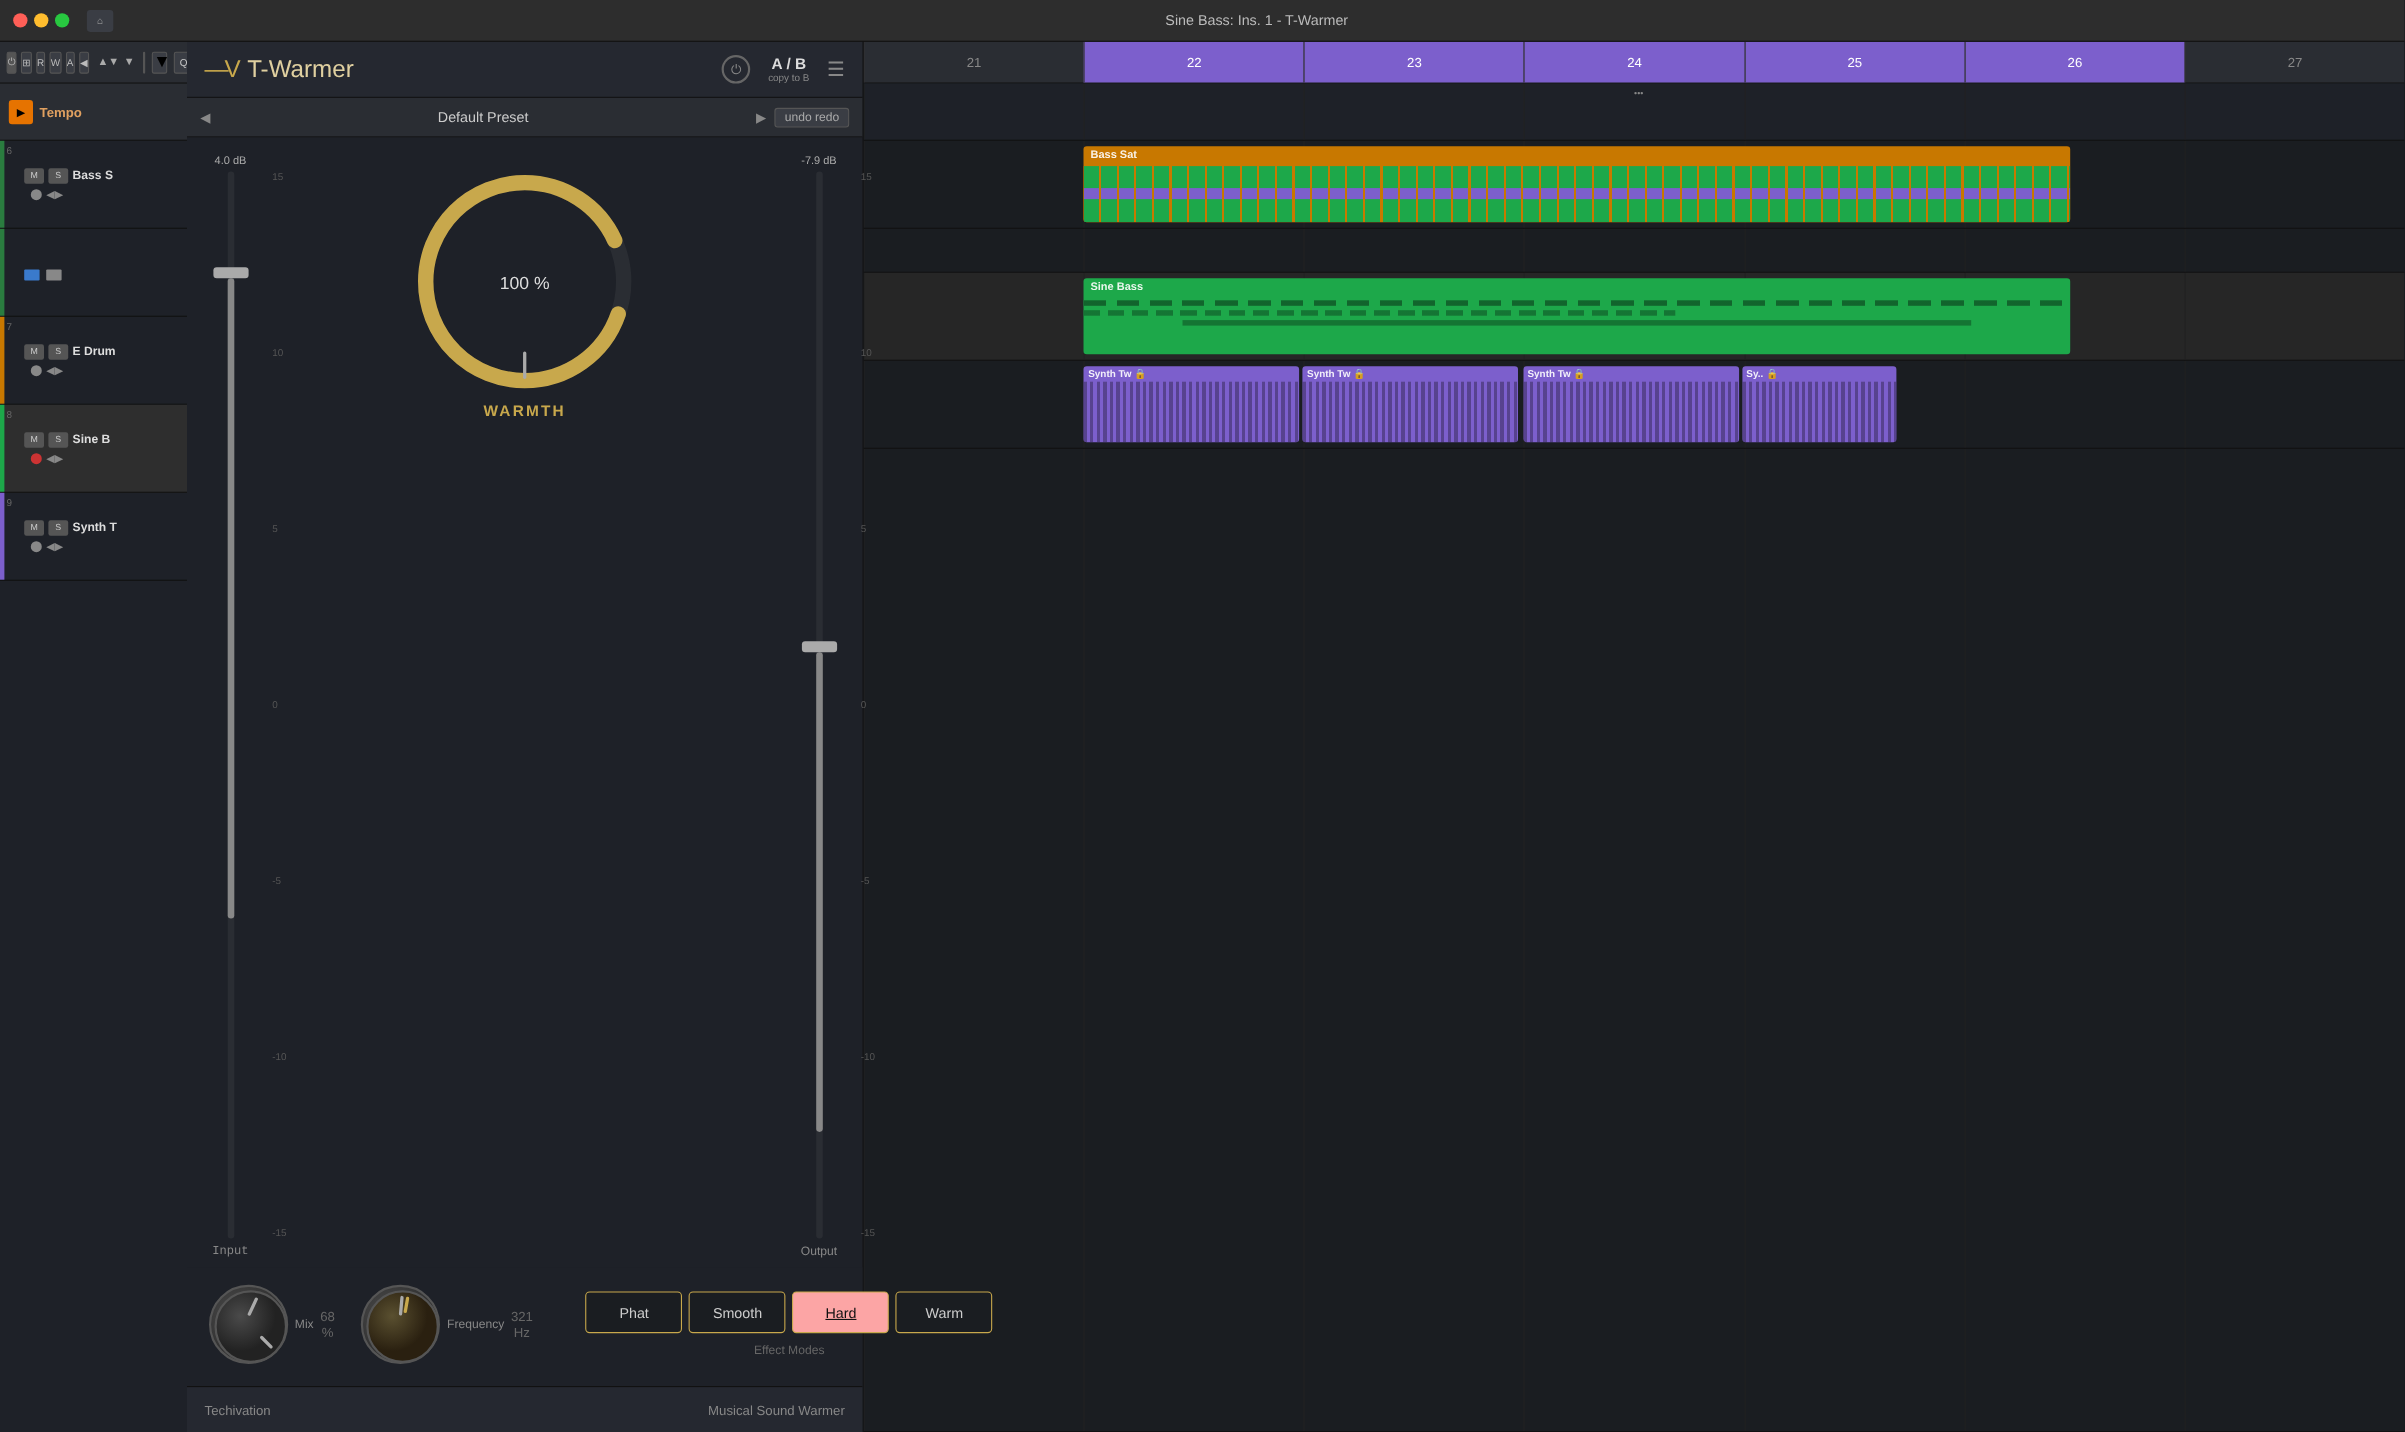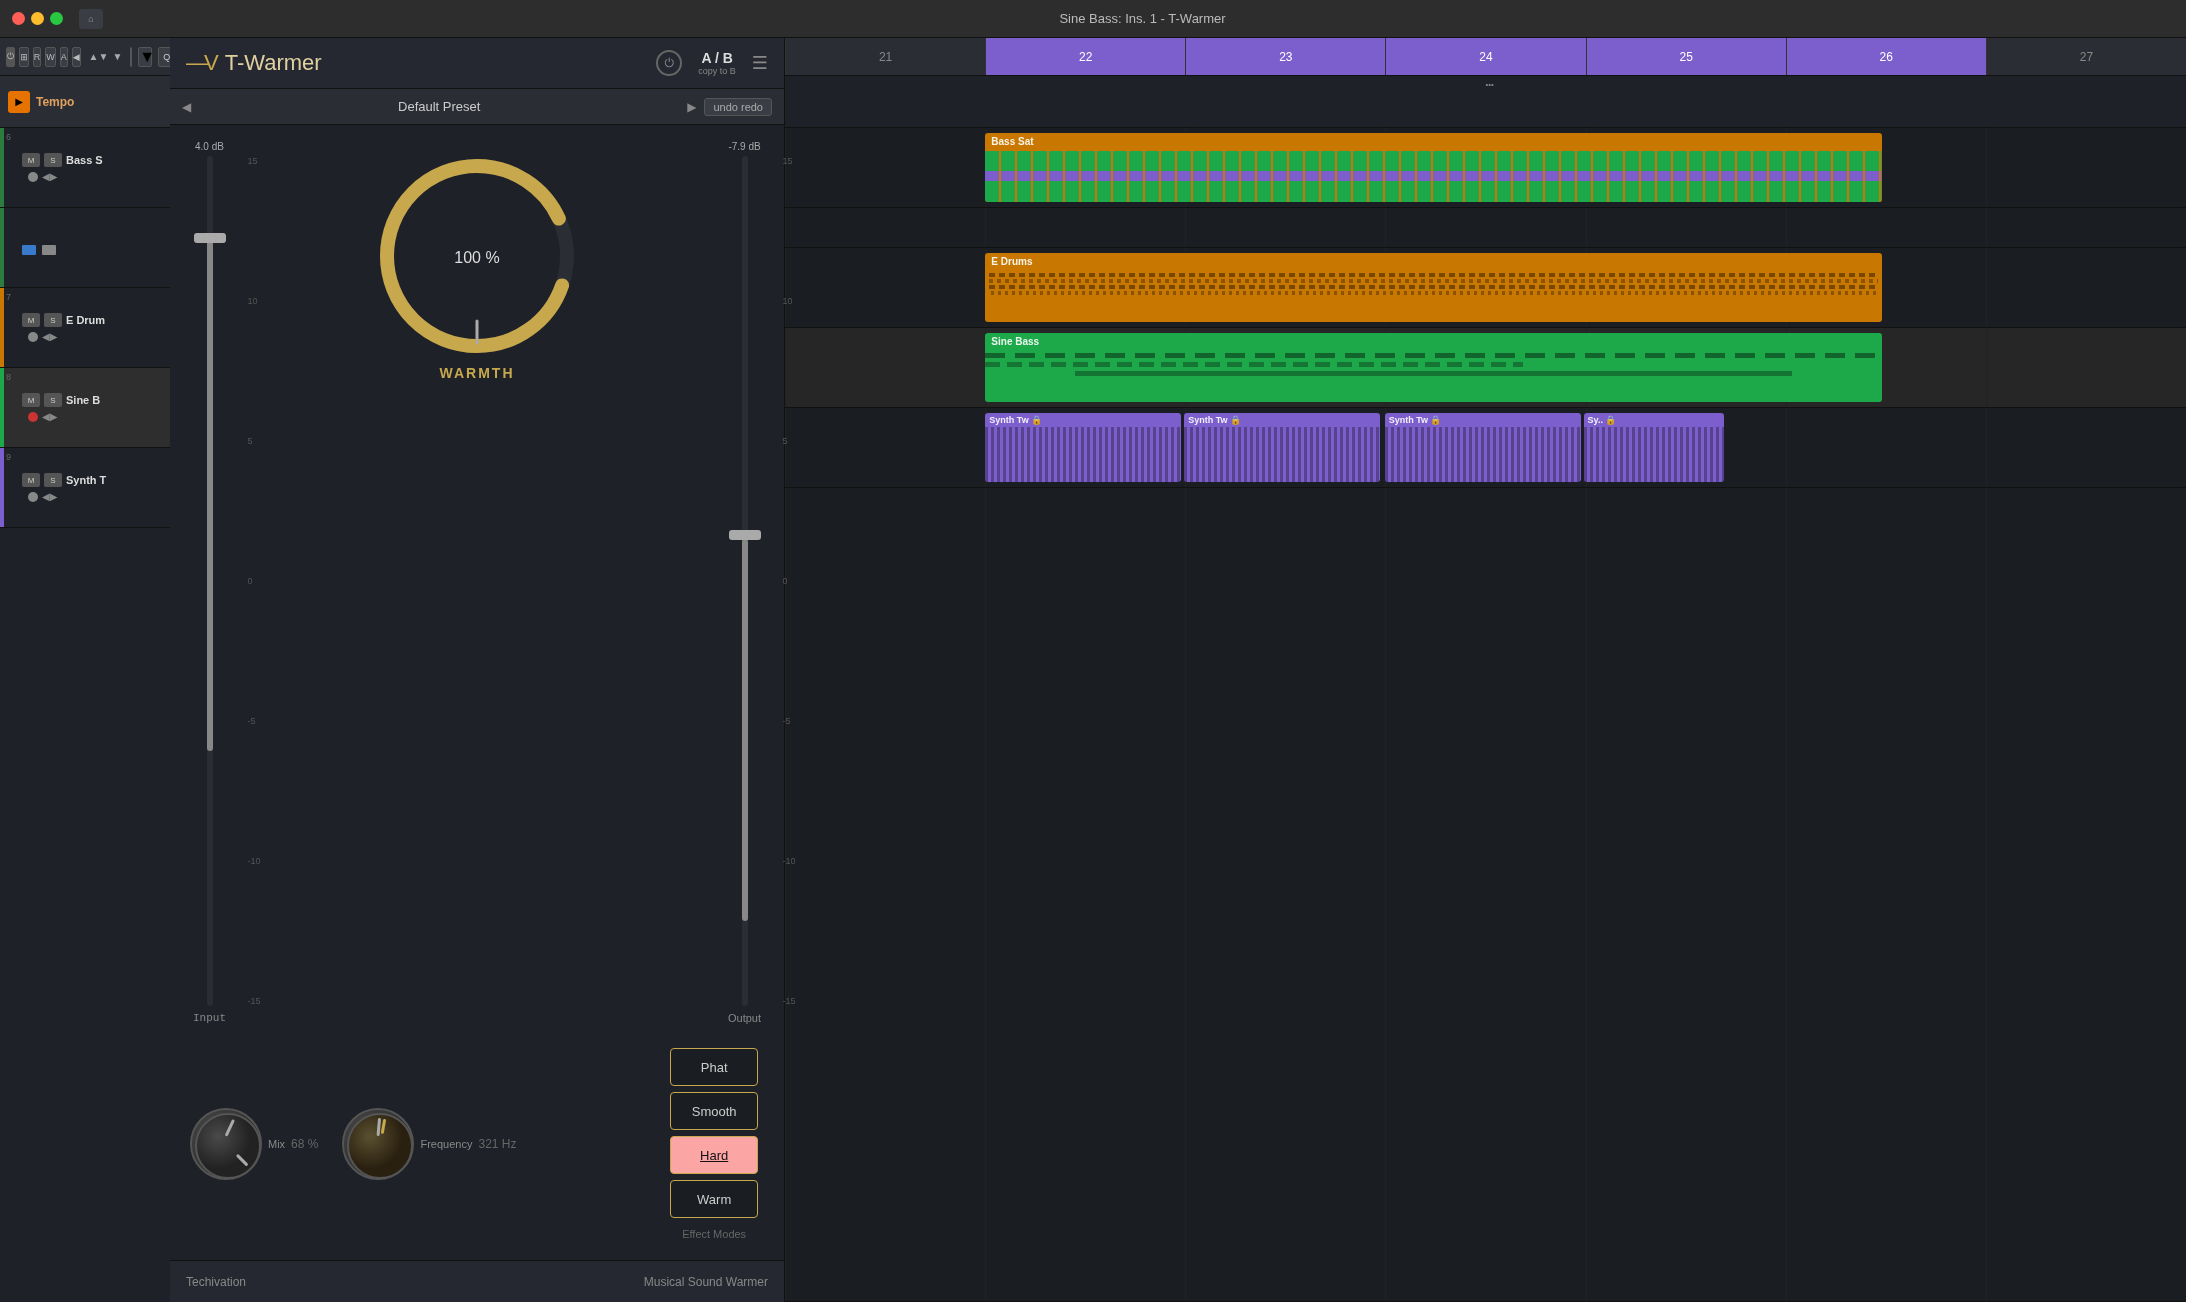--- a/index.html
+++ b/index.html
@@ -292,21 +292,21 @@
     
     .effect-modes {
       flex: 1;
       display: flex;
       flex-direction: column;
       align-items: center;
       gap: 4px;
     }
     .effect-modes-grid {
       display: grid;
-      grid-template-columns: 1fr;
+      grid-template-columns: 1fr 1fr 1fr 1fr;
       gap: 6px;
       margin-bottom: 6px;
     }
     .effect-mode-btn {
       width: 88px; height: 38px;
       background: #1a1d21;
       border: 1px solid #c8a84c;
       border-radius: 4px;
       color: #ccc;
       font-size: 13px;
@@ -782,42 +782,20 @@
             <div class="grid-cell"></div>
             <div class="grid-cell"></div>
             <div class="grid-cell"></div>
             <div class="grid-cell"></div>
             <div class="grid-cell"></div>
             <div class="grid-cell"></div>
             <div class="grid-cell"></div>
           </div>
         </div>
 
-        <div class="track-lane">
-          <div class="track-lane-grid">
-            <div class="grid-cell"></div>
-            <div class="grid-cell"></div>
-            <div class="grid-cell"></div>
-            <div class="grid-cell"></div>
-            <div class="grid-cell"></div>
-            <div class="grid-cell"></div>
-            <div class="grid-cell"></div>
-          </div>
-
-          <div style="position:absolute; left:14.3%; top:5px; bottom:5px; width:64%; background:#c87800; border-radius:3px; overflow:hidden;">
-            <div style="color:rgba(255,255,255,0.9); font-size:10px; font-weight:600; padding:3px 6px; position:absolute; top:0; left:0; z-index:2;">E Drums</div>
-            <div style="position:absolute; top:18px; left:0; right:0; bottom:0; display:flex; flex-wrap:wrap; gap:2px; padding:2px 4px; align-content:flex-start;">
-
-              <div style="width:100%; height:4px; background:repeating-linear-gradient(90deg, rgba(0,0,0,0.4) 0px, rgba(0,0,0,0.4) 6px, transparent 6px, transparent 10px);"></div>
-              <div style="width:100%; height:4px; background:repeating-linear-gradient(90deg, rgba(0,0,0,0.3) 0px, rgba(0,0,0,0.3) 4px, transparent 4px, transparent 8px);"></div>
-              <div style="width:100%; height:4px; background:repeating-linear-gradient(90deg, rgba(0,0,0,0.4) 0px, rgba(0,0,0,0.4) 6px, transparent 6px, transparent 10px);"></div>
-              <div style="width:100%; height:4px; background:repeating-linear-gradient(90deg, rgba(0,0,0,0.3) 2px, rgba(0,0,0,0.3) 5px, transparent 5px, transparent 9px);"></div>
-            </div>
-          </div>
-        </div>
 
         <div class="track-lane" style="background:#262626;">
           <div class="track-lane-grid">
             <div class="grid-cell"></div>
             <div class="grid-cell"></div>
             <div class="grid-cell"></div>
             <div class="grid-cell"></div>
             <div class="grid-cell"></div>
             <div class="grid-cell"></div>
             <div class="grid-cell"></div>

